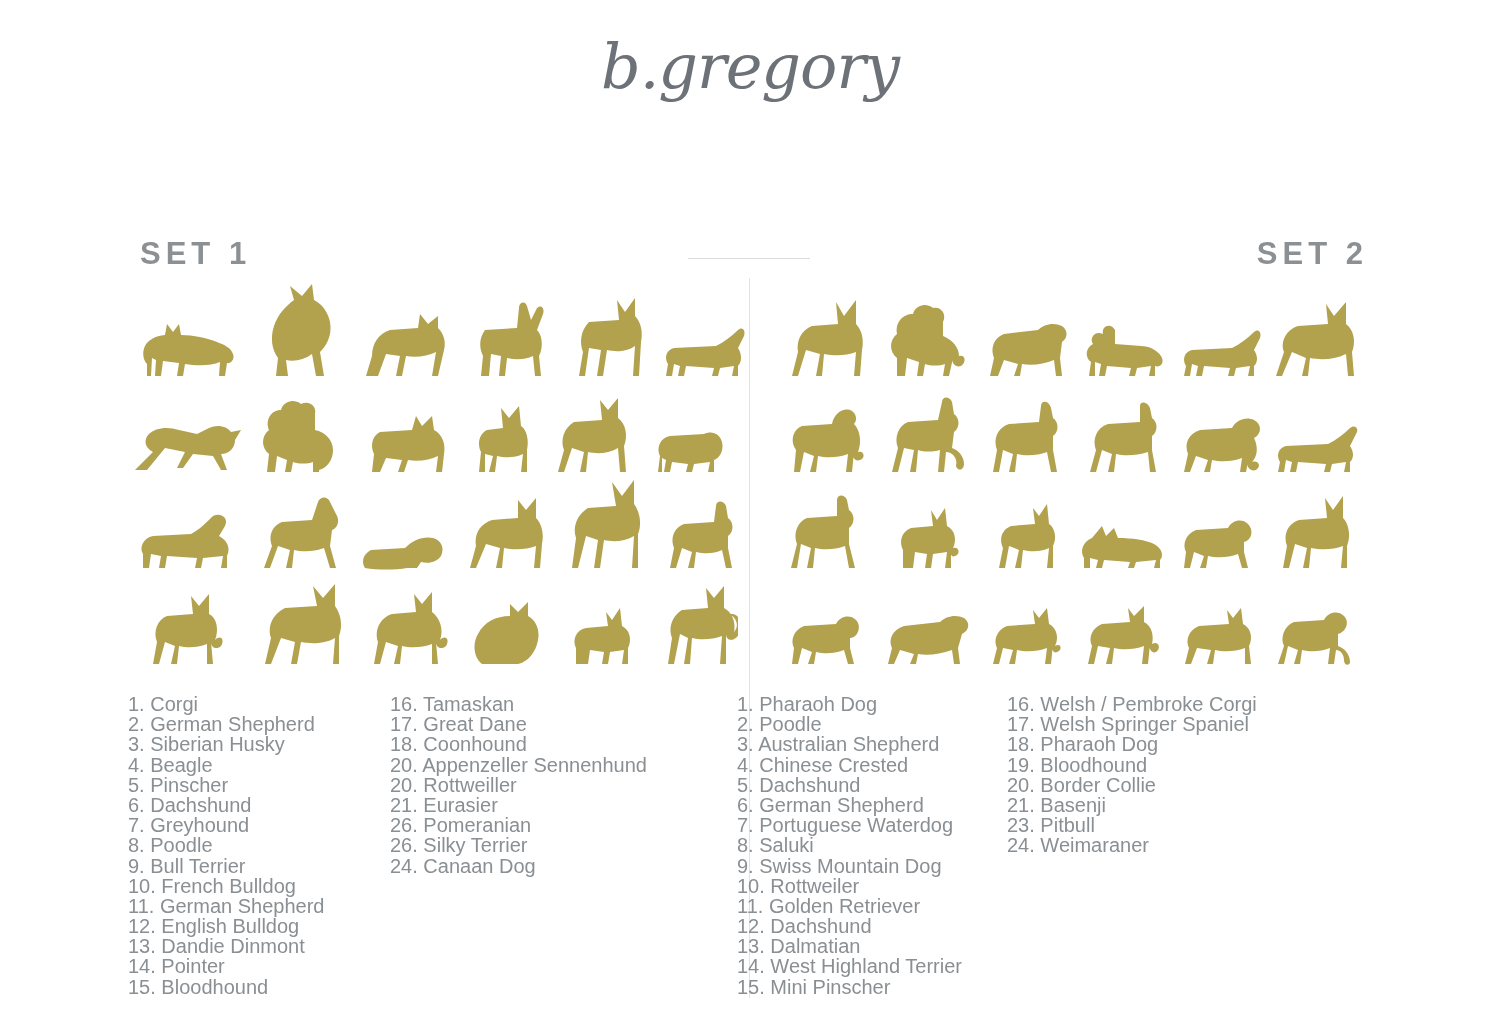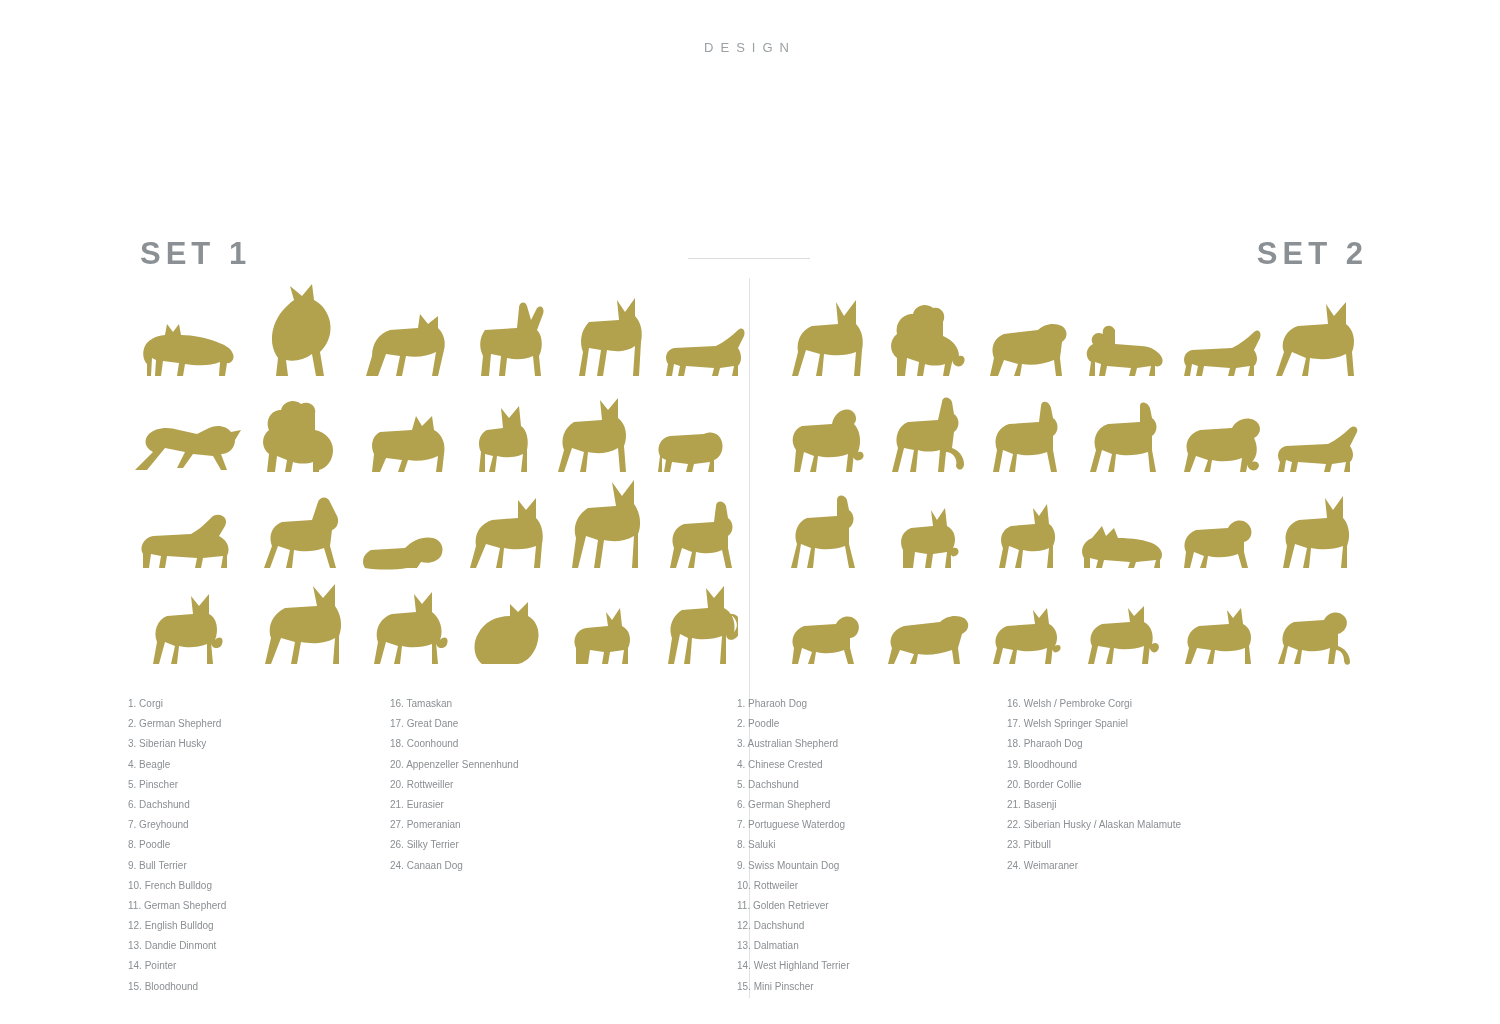--- a/index.html
+++ b/index.html
@@ -108,39 +108,39 @@
     justify-content: center;
   }
   .dog svg { display: block; }
   .dog svg path,
   .dog svg g { fill: #b2a14d; }
 
   
   .lists {
     position: absolute;
     top: 694px;
-    font-size: 10px;
+    font-size: 20px;
     line-height: 20px;
     color: #8a8f93;
   }
   .lists.left { left: 128px; width: 600px; }
   .lists.right { left: 737px; width: 610px; }
   .col-wrap { display: flex; }
   .col { display: flex; flex-direction: column; }
   .lists.left .col:first-child { width: 262px; }
   .lists.right .col:first-child { width: 270px; }
   .list-item { white-space: normal; padding-bottom: 0.2px; }
 </style>
 </head>
 <body>
 
 <div class="page">
 
   <div class="brand">
-    <div class="brand-sub">DESIGN</div>
+    <div class="brand-script">b.gregory</div>
   </div>
 
 
   <div class="set-title left">SET 1</div>
   <div class="set-title right">SET 2</div>
 
   <div class="divider-h"></div>
   <div class="divider-v"></div>
 
   <div class="grid left">
@@ -432,21 +432,21 @@
         <div class="list-item">14. Pointer</div>
         <div class="list-item">15. Bloodhound</div>
       </div>
       <div class="col">
         <div class="list-item">16. Tamaskan</div>
         <div class="list-item">17. Great Dane</div>
         <div class="list-item">18. Coonhound</div>
         <div class="list-item">20. Appenzeller Sennenhund</div>
         <div class="list-item">20. Rottweiller</div>
         <div class="list-item">21. Eurasier</div>
-        <div class="list-item">27. Pomeranian</div>
+        <div class="list-item">26. Pomeranian</div>
         <div class="list-item">26. Silky Terrier</div>
         <div class="list-item">24. Canaan Dog</div>
       </div>
     </div>
   </div>
 
   <div class="lists right">
     <div class="col-wrap">
       <div class="col">
         <div class="list-item">1. Pharaoh Dog</div>
@@ -465,20 +465,19 @@
         <div class="list-item">14. West Highland Terrier</div>
         <div class="list-item">15. Mini Pinscher</div>
       </div>
       <div class="col" style="width:260px">
         <div class="list-item">16. Welsh / Pembroke Corgi</div>
         <div class="list-item">17. Welsh Springer Spaniel</div>
         <div class="list-item">18. Pharaoh Dog</div>
         <div class="list-item">19. Bloodhound</div>
         <div class="list-item">20. Border Collie</div>
         <div class="list-item">21. Basenji</div>
-        <div class="list-item">22. Siberian Husky / Alaskan Malamute</div>
         <div class="list-item">23. Pitbull</div>
         <div class="list-item">24. Weimaraner</div>
       </div>
     </div>
   </div>
 
 </div>
 
 </body></html>

